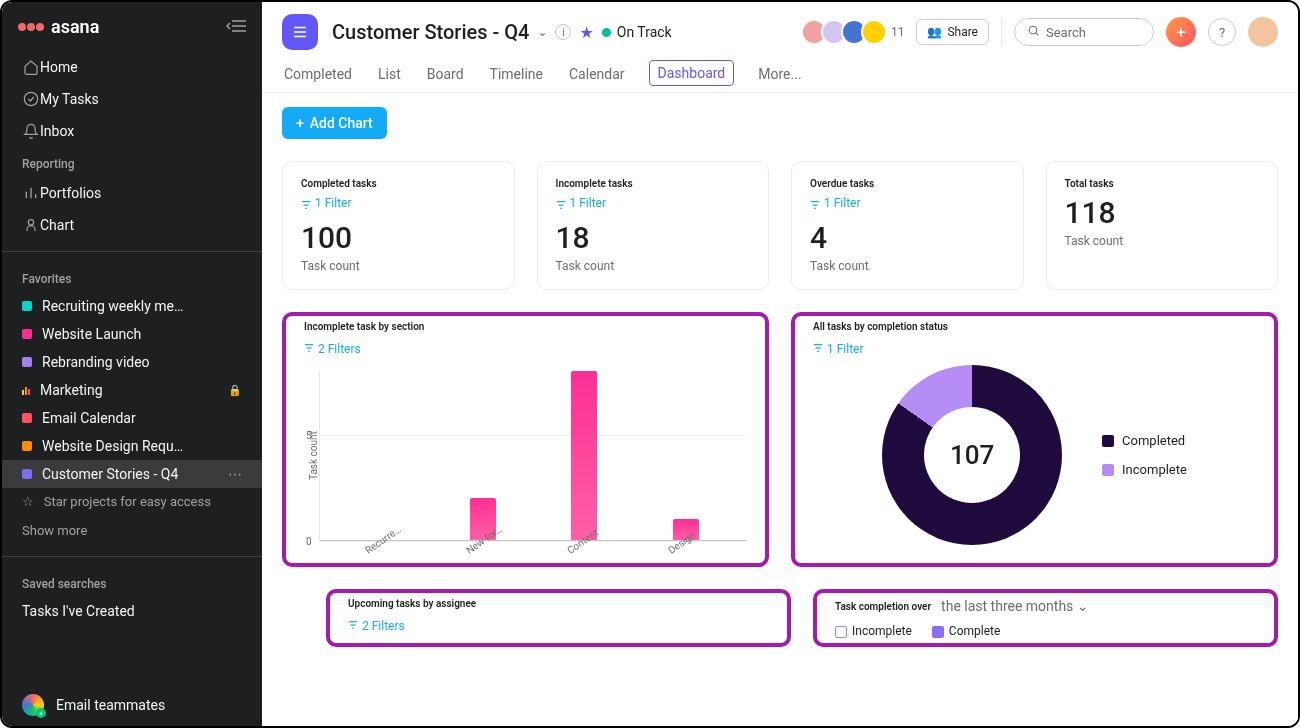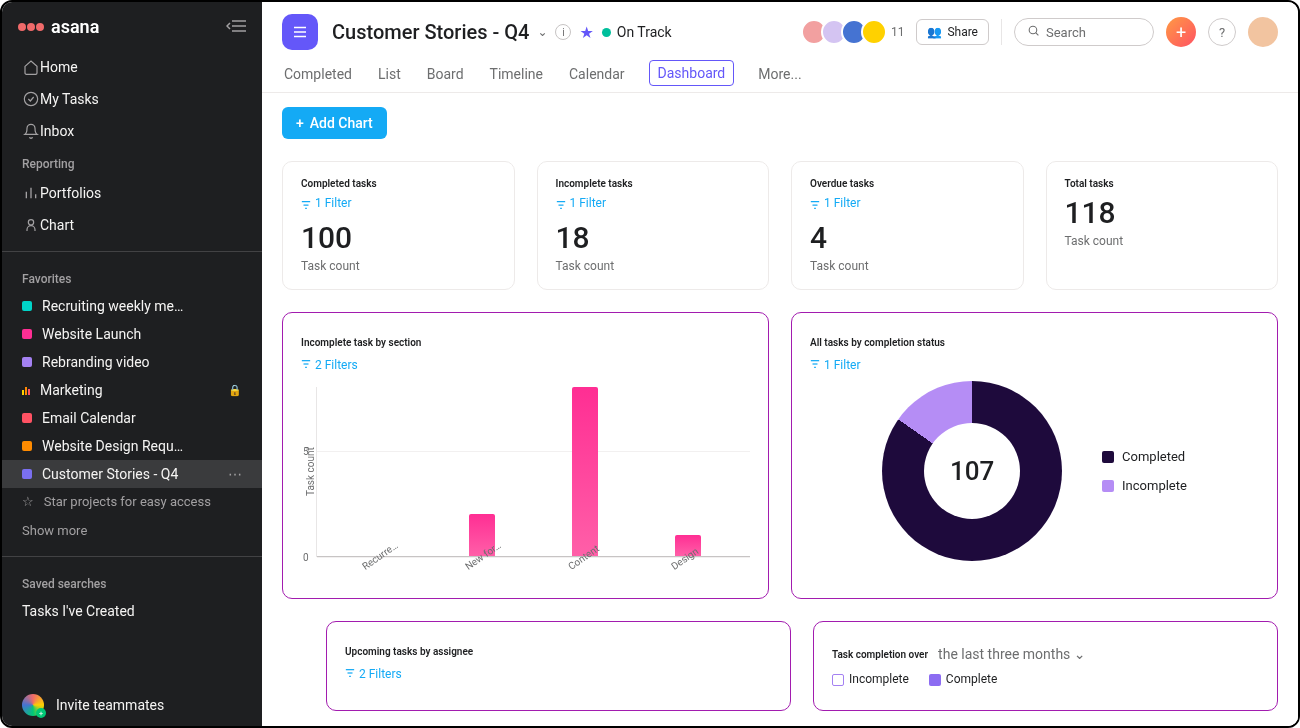--- a/index.html
+++ b/index.html
@@ -69,21 +69,21 @@
 .add-chart-btn { display: inline-flex; align-items: center; gap: 6px; background: #14aaf5; color: #fff; padding: 8px 14px; border-radius: 6px; font-size: 14px; cursor: pointer; font-weight: 500; }
 
 .stat-row { display: grid; grid-template-columns: repeat(4, 1fr); gap: 22px; margin-top: 22px; }
 .card { border: 1px solid #edeae9; border-radius: 10px; padding: 16px 18px; background: #fff; }
 .card-title { font-size: 10px; font-weight: 600; color: #1e1f21; margin-bottom: 6px; }
 .filter-link { display: inline-flex; align-items: flex-end; gap: 4px; color: #14aaf5; font-size: 12px; cursor: pointer; }
 .stat-val { font-size: 30px; font-weight: 500; color: #1e1f21; margin-top: 6px; }
 .stat-sub { font-size: 12px; color: #6d6e6f; margin-top: 4px; }
 
 .chart-row { display: grid; grid-template-columns: 1fr 1fr; gap: 22px; margin-top: 22px; }
-.chart-card { border: 1px solid #a21caf; border-radius: 10px; padding: 24px 18px; background: #fff; }
+.chart-card { border: 4px solid #a21caf; border-radius: 10px; padding: 5px 18px; background: #fff; }
 .chart-body { margin-top: 14px; position: relative; }
 
 
 .bar-chart { height: 170px; display: flex; }
 .y-label { writing-mode: vertical-rl; transform: rotate(180deg); font-size: 10px; color: #6d6e6f; text-align: center; padding-right: 4px; }
 .plot { flex: 1; position: relative; border-left: 1px solid #e8e6e6; }
 .grid-line { position: absolute; left: 0; right: 0; border-top: 1px solid #f2f0f0; }
 .y-tick { position: absolute; left: -14px; font-size: 10px; color: #6d6e6f; transform: translateY(-50%); }
 .bars { position: absolute; left: 0; right: 0; bottom: 0; top: 0; display: flex; align-items: flex-end; justify-content: space-around; padding: 0 10px; border-bottom: 1px solid #c7c4c4; }
 .bar { width: 26px; background: linear-gradient(180deg, #ff2e93, #ff5fa8); border-radius: 2px 2px 0 0; }
@@ -229,21 +229,21 @@
     <div class="sidebar-divider"></div>
     <div class="section-label">Saved searches</div>
     <div class="fav-item">
       <span class="label">Tasks I've Created</span>
     </div>
 
     <div class="invite-row">
       <span class="invite-avatar">
           <span class="invite-plus">+</span>
         </span>
-      <span>Invite teammates</span>
+      <span>Email teammates</span>
     </div>
   </div>
 
   <div class="main">
     <div class="topbar">
       <div class="project-icon">
         <svg width="18" height="18" viewBox="0 0 24 24" fill="none" stroke-width="2">
             <line x1="4" y1="6" x2="20" y2="6"></line>
             <line x1="4" y1="12" x2="20" y2="12"></line>
             <line x1="4" y1="18" x2="20" y2="18"></line>

